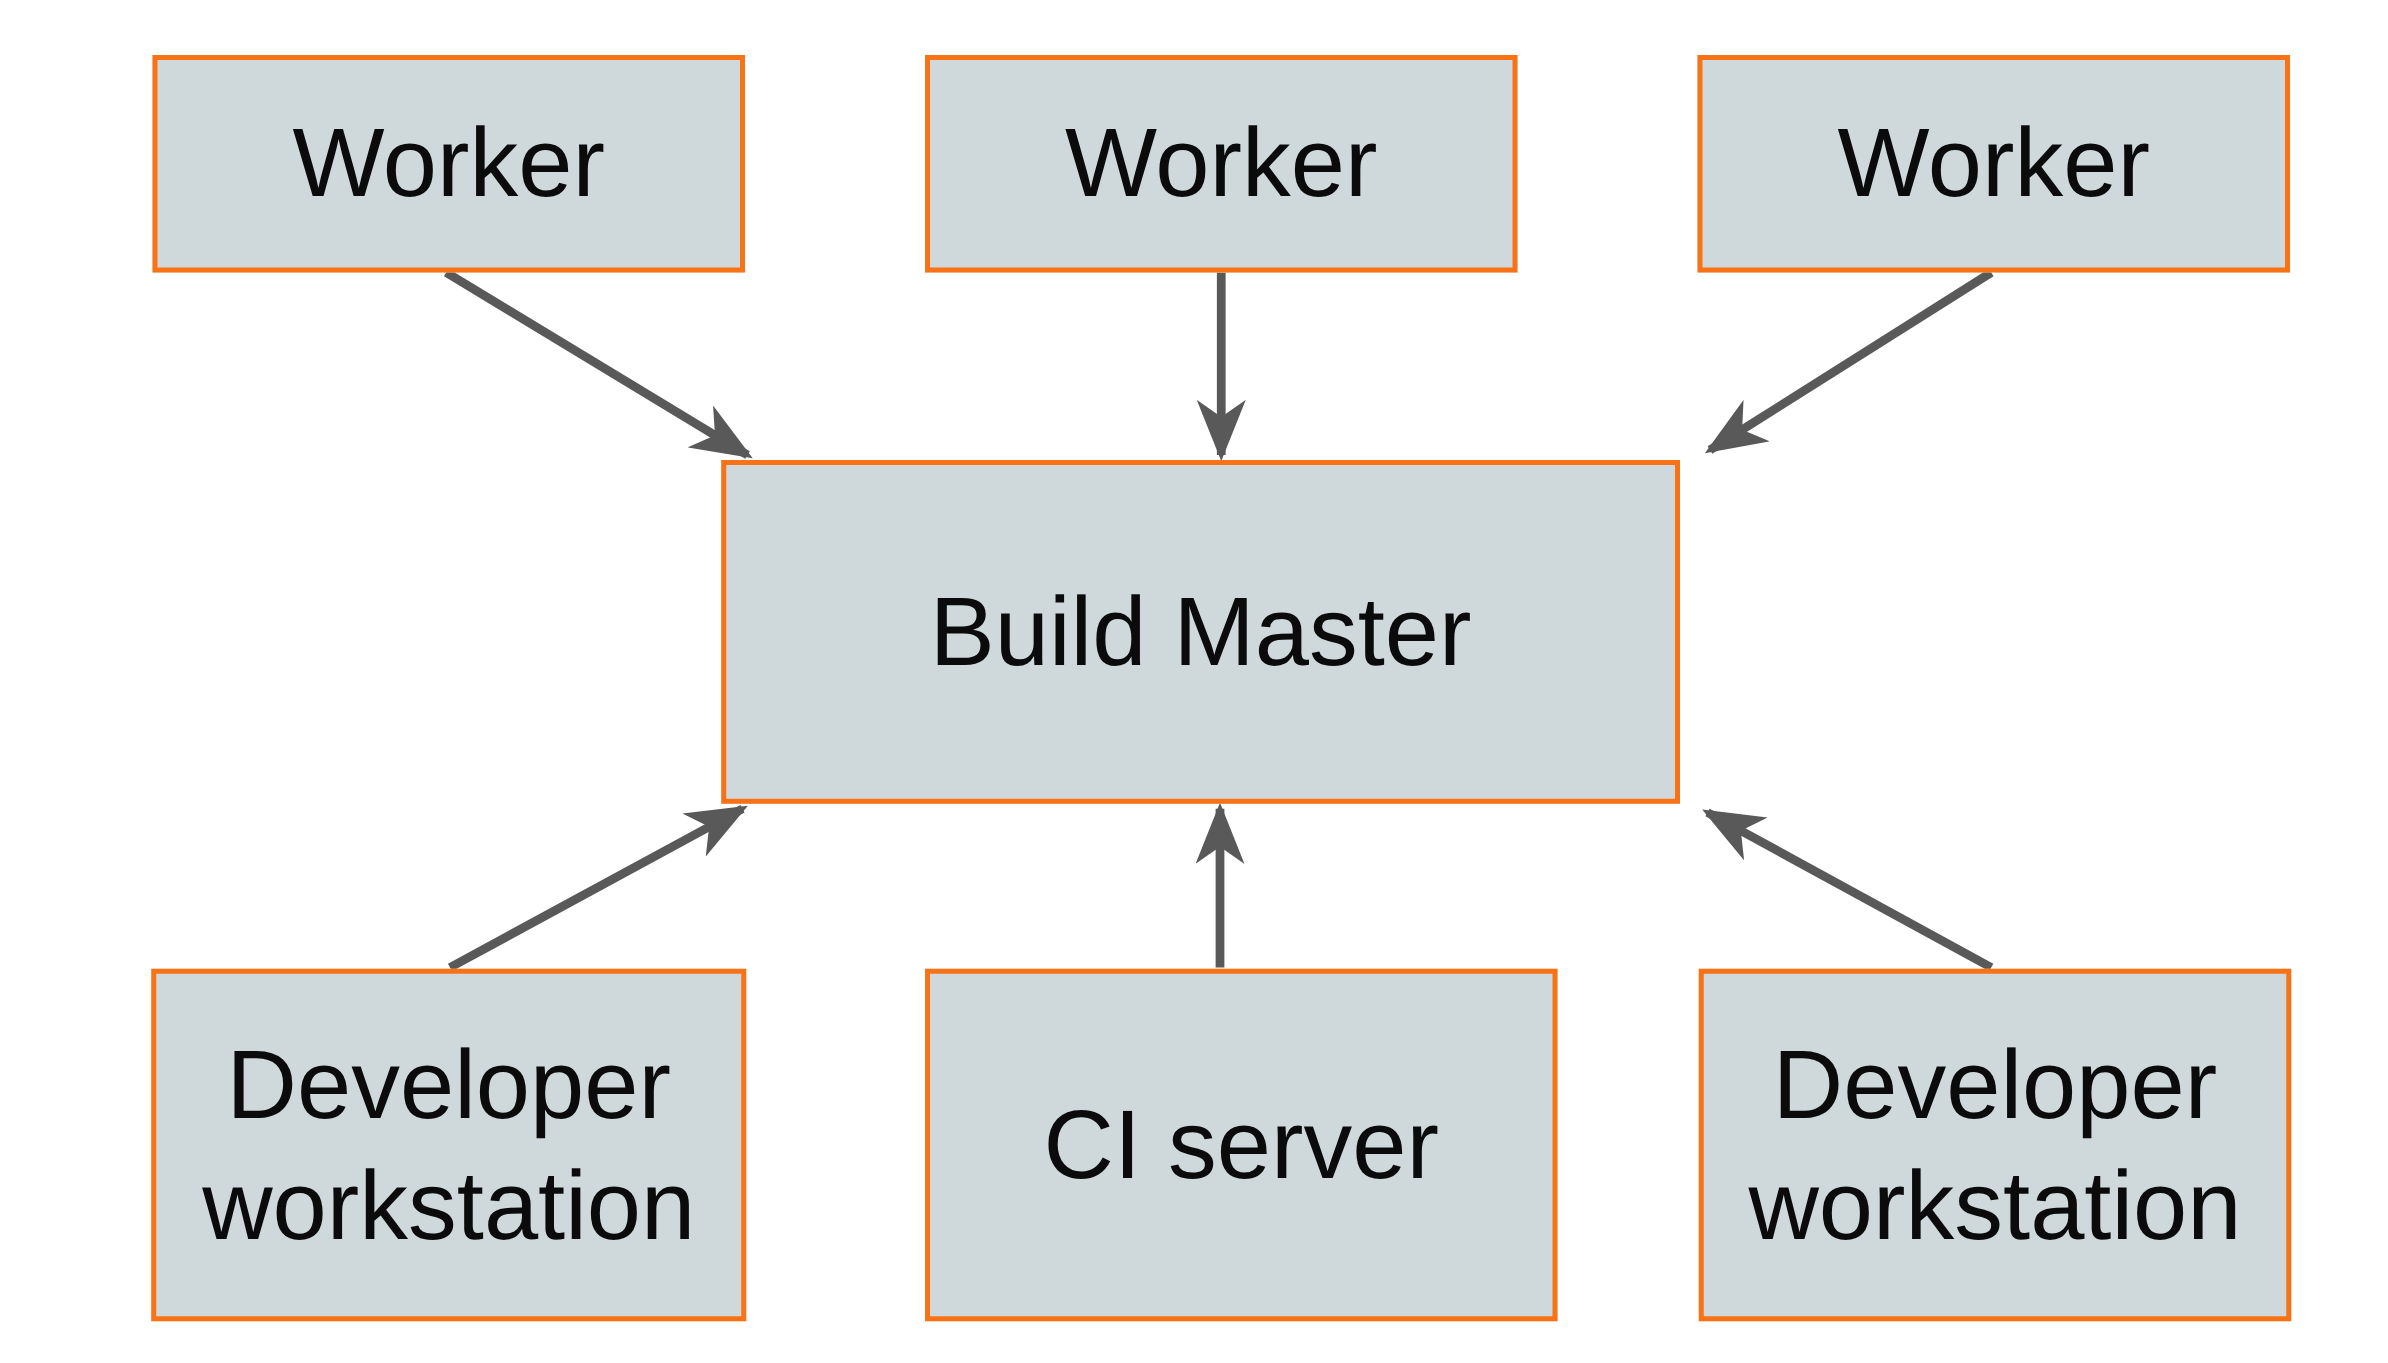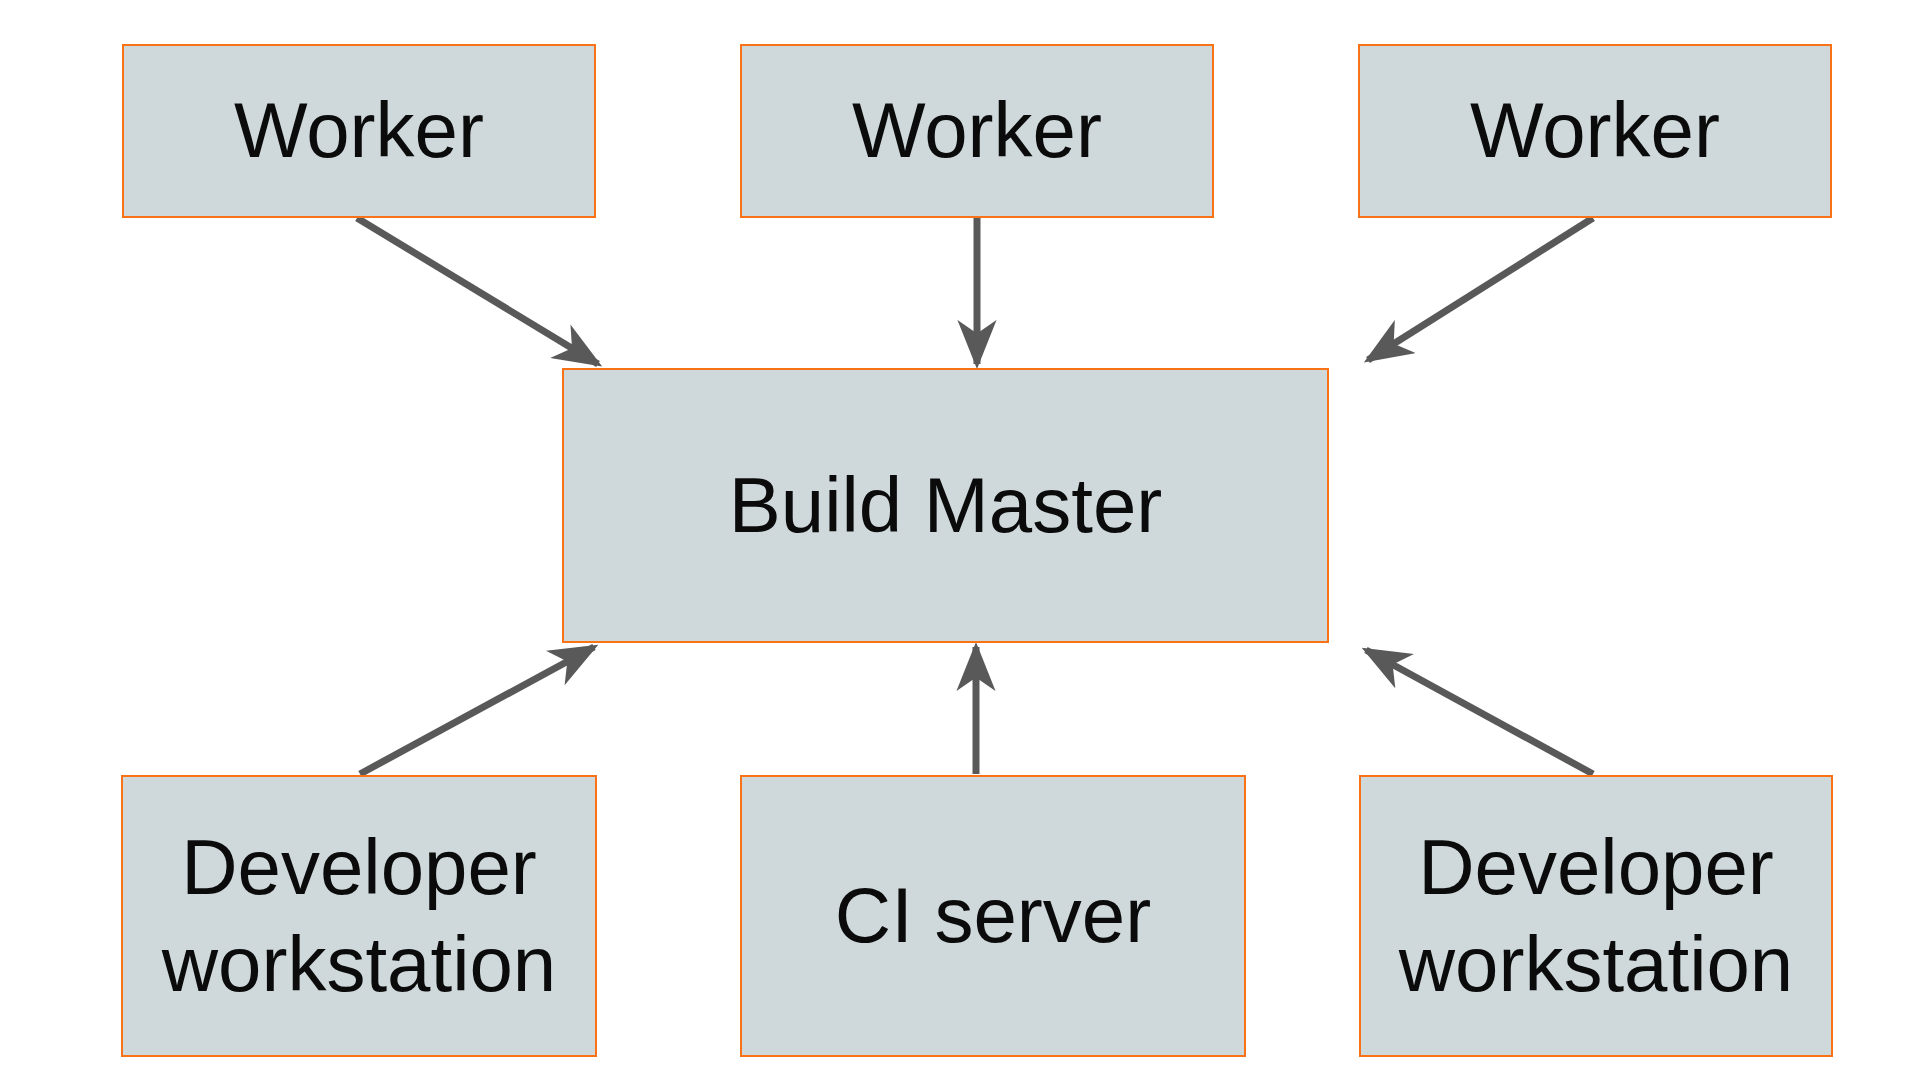--- a/index.html
+++ b/index.html
@@ -11,37 +11,37 @@
   .canvas {
     position: relative;
     width: 1910px;
     height: 1090px;
     background: #ffffff;
     overflow: hidden;
   }
   .node {
     position: absolute;
     background: #cfd9db;
-    border: 2px solid #f97316;
+    border: 4px solid #f97316;
     box-sizing: border-box;
     display: flex;
     align-items: center;
     justify-content: center;
     text-align: center;
     color: #0b0b0b;
     font-size: 78px;
     line-height: 1.25;
     letter-spacing: 0px;
   }
   
   .worker-left   { left: 122px;  top: 44px;  width: 474px; height: 174px; }
   .worker-center { left: 740px;  top: 44px;  width: 474px; height: 174px; }
   .worker-right  { left: 1358px; top: 44px;  width: 474px; height: 174px; }
   
-  .build-master  { left: 562px;  top: 368px; width: 767px; height: 275px; }
+  .build-master  { left: 577px;  top: 368px; width: 767px; height: 275px; }
   
   .dev-left      { left: 121px;  top: 775px; width: 476px; height: 282px; padding: 0 10px; }
   .ci-server     { left: 740px;  top: 775px; width: 506px; height: 282px; }
   .dev-right     { left: 1359px; top: 775px; width: 474px; height: 282px; padding: 0 10px; }
 
   .edges-layer {
     position: absolute;
     left: 0; top: 0;
     width: 1910px;
     height: 1090px;

